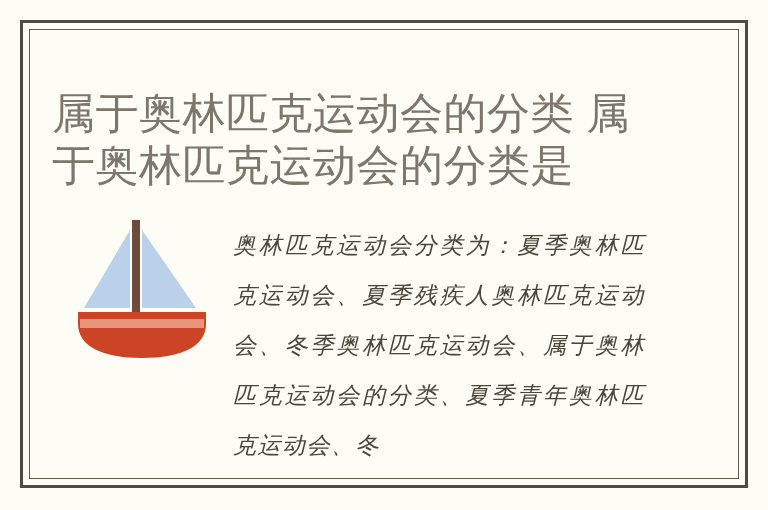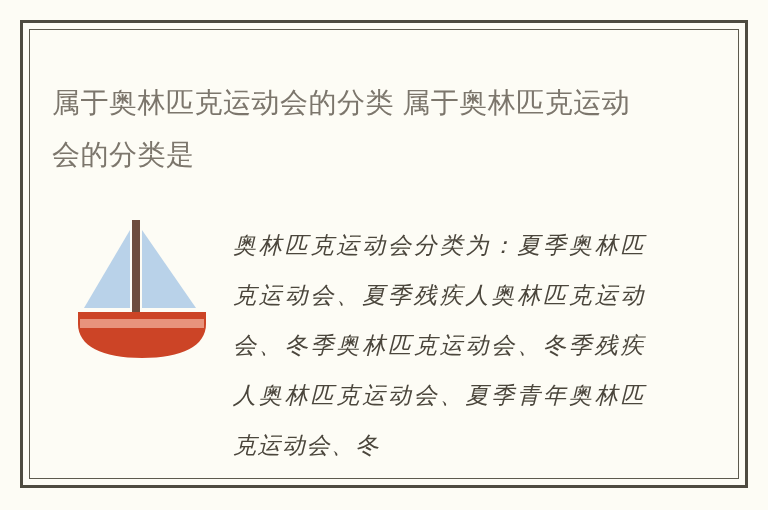--- a/index.html
+++ b/index.html
@@ -54,21 +54,21 @@
     overflow: hidden;
     box-sizing: border-box;
   }
 
   
   .title {
     position: absolute;
     left: 22px;
     top: 28px;
     width: 600px;
-    font-size: 28px;
+    font-size: 43px;
     line-height: 52px;
     color: #7c766c;
     font-family: "Liberation Sans", sans-serif;
     font-weight: 400;
     letter-spacing: 0.5px;
     white-space: pre-wrap;
   }
 
   
   .article {
@@ -131,17 +131,17 @@
           <polygon points="70,18 124,96 70,96" fill="#b9d2e9"></polygon>
 
           <rect x="60" y="8" width="8" height="92" fill="#6d4c3d"></rect>
 
           <path d="M6,100 L134,100 L134,112 C134,134 110,146 70,146 C30,146 6,134 6,112 Z" fill="#cc4426"></path>
 
           <rect x="8" y="107" width="124" height="9" fill="#e8937c"></rect>
         </svg>
       </div>
 
-      <div class="body-text">奥林匹克运动会分类为：夏季奥林匹克运动会、夏季残疾人奥林匹克运动会、冬季奥林匹克运动会、冬季残疾人奥林匹克运动会、夏季青年奥林匹克运动会、冬</div>
+      <div class="body-text">奥林匹克运动会分类为：夏季奥林匹克运动会、夏季残疾人奥林匹克运动会、冬季奥林匹克运动会、属于奥林匹克运动会的分类、夏季青年奥林匹克运动会、冬</div>
 
     </div>
   </div>
 </div>
 
 </body></html>

